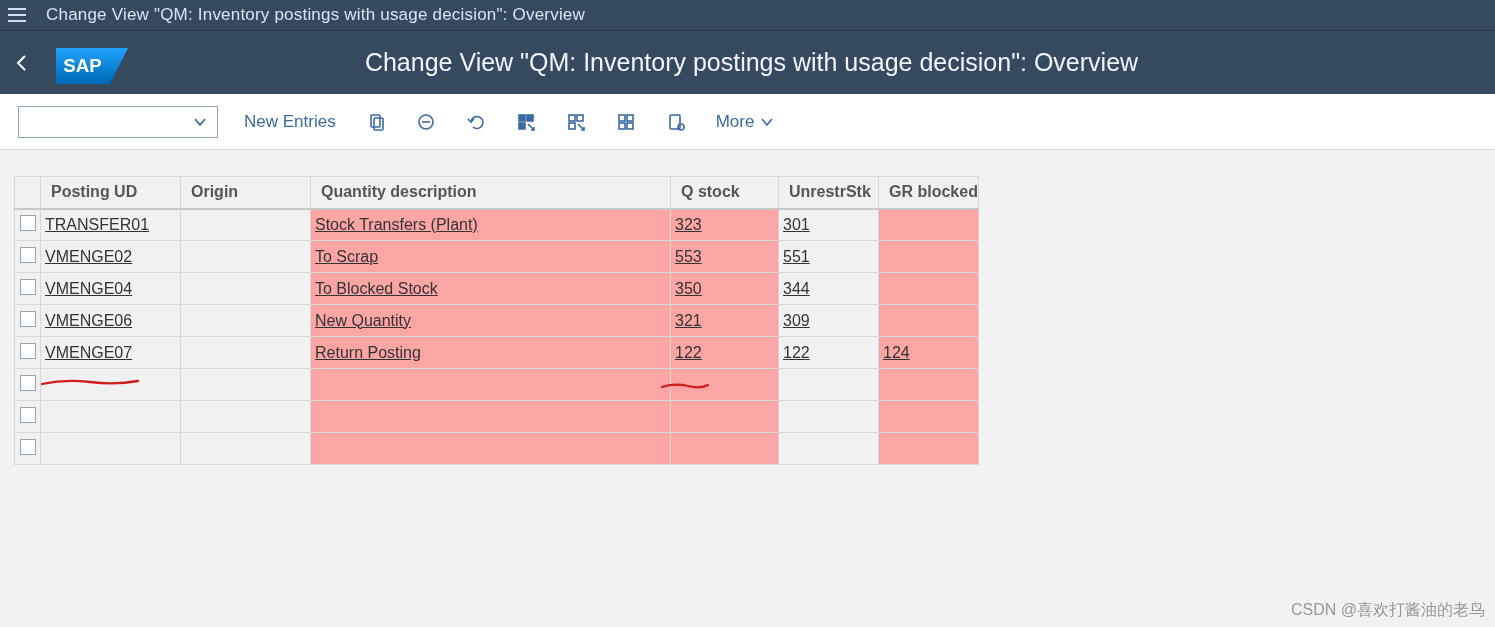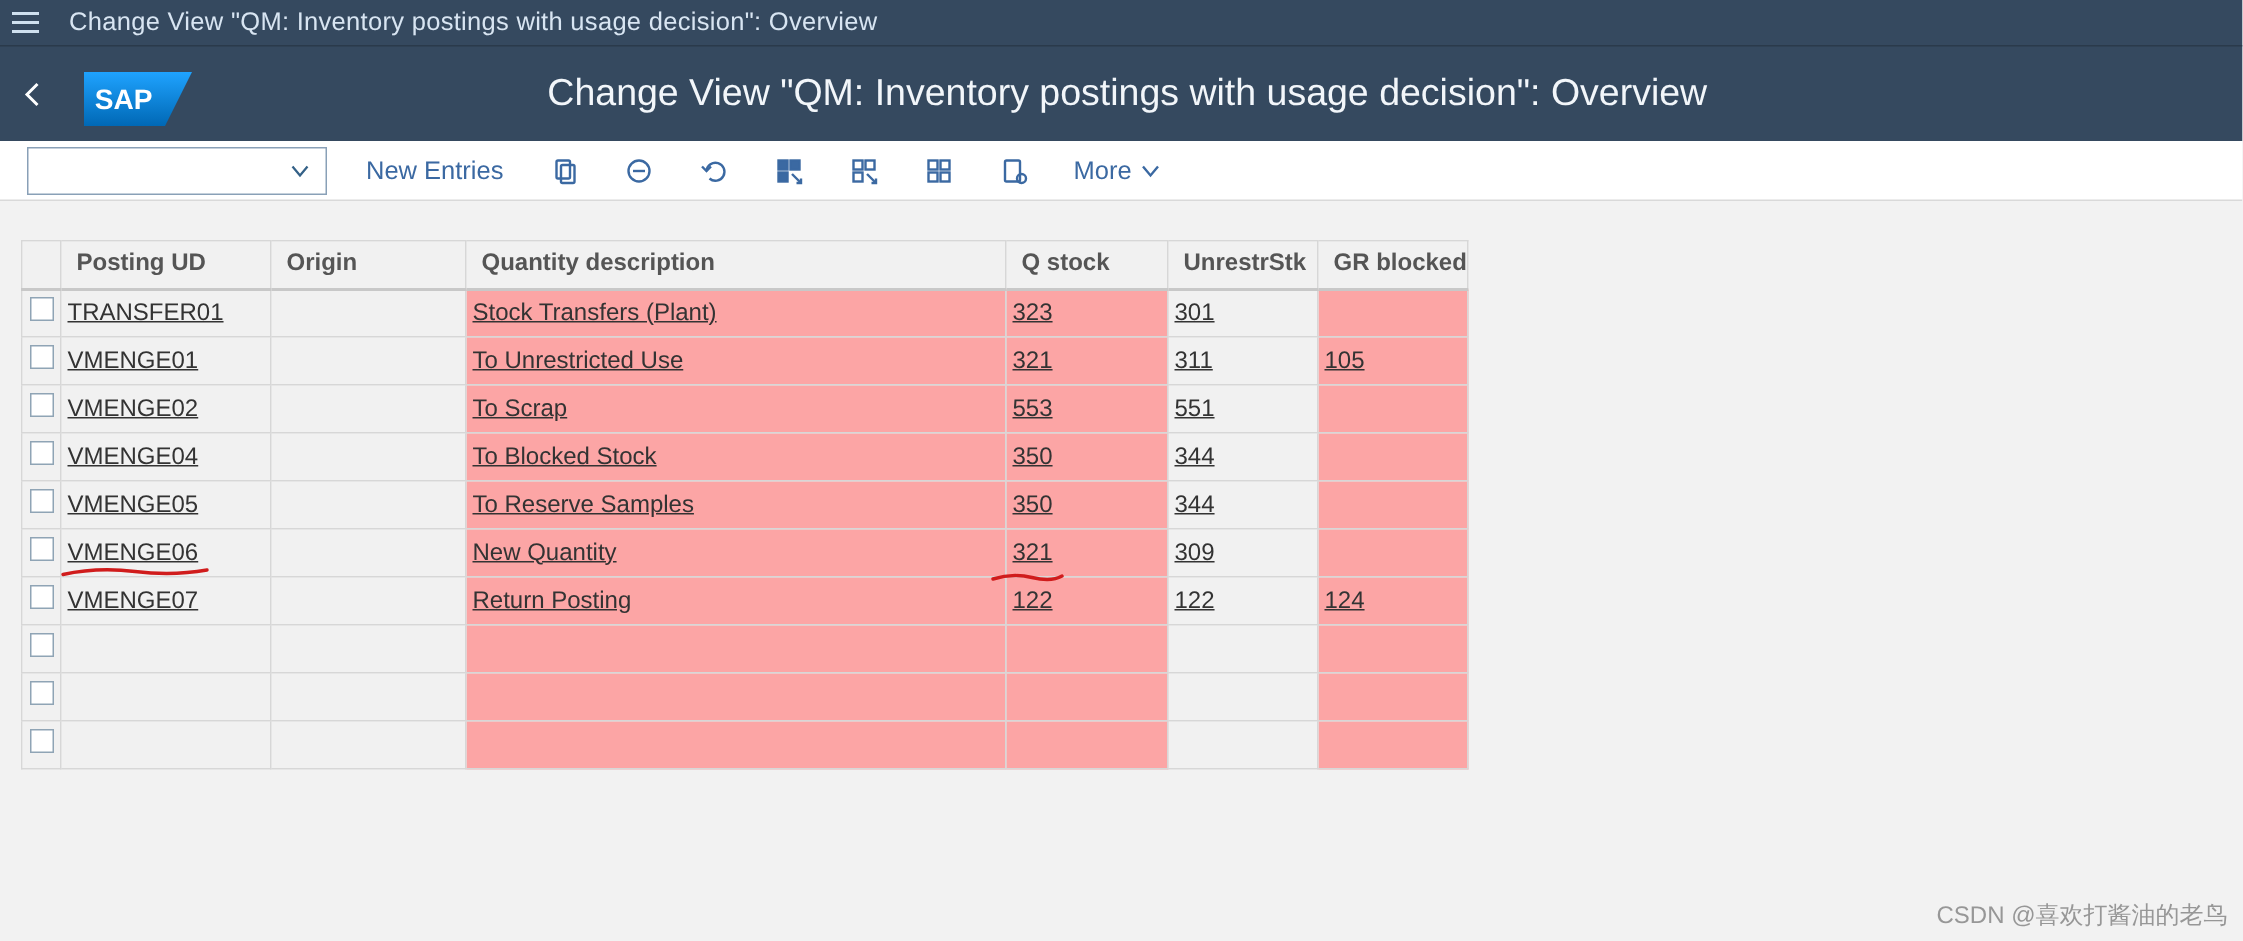--- a/index.html
+++ b/index.html
@@ -53,21 +53,21 @@
     flex: 1 1 auto;
     text-align: center;
     font-size: 25px;
     font-weight: 400;
     color: #f2f6fa;
   }
   .header-right-pad { width: 120px; }
 
   
   .toolbar {
-    width: 100%; height: 40px;
+    width: 100%; height: 56px;
     background: #fff;
     border-bottom: 1px solid #d9d9d9;
     display: flex; align-items: center;
     padding: 0 18px;
     gap: 24px;
   }
   .tb-select {
     width: 200px; height: 32px;
     border: 1px solid #89a0b7;
     background: #fff;
@@ -332,41 +332,20 @@
           <td class="odd-col">
             <span class="cval">301</span>
           </td>
           <td class="even-col">
             <span class="cval"></span>
           </td>
         </tr>
         <tr>
           <td class="chk-cell"><span class="sap-checkbox"></span></td>
           <td class="odd-col">
-            <span class="cval">VMENGE01</span>
-          </td>
-          <td class="odd-col">
-            <span class="cval"></span>
-          </td>
-          <td class="even-col">
-            <span class="cval">To Unrestricted Use</span>
-          </td>
-          <td class="even-col">
-            <span class="cval">321</span>
-          </td>
-          <td class="odd-col">
-            <span class="cval">311</span>
-          </td>
-          <td class="even-col">
-            <span class="cval">105</span>
-          </td>
-        </tr>
-        <tr>
-          <td class="chk-cell"><span class="sap-checkbox"></span></td>
-          <td class="odd-col">
             <span class="cval">VMENGE02</span>
           </td>
           <td class="odd-col">
             <span class="cval"></span>
           </td>
           <td class="even-col">
             <span class="cval">To Scrap</span>
           </td>
           <td class="even-col">
             <span class="cval">553</span>
@@ -381,41 +360,20 @@
         <tr>
           <td class="chk-cell"><span class="sap-checkbox"></span></td>
           <td class="odd-col">
             <span class="cval">VMENGE04</span>
           </td>
           <td class="odd-col">
             <span class="cval"></span>
           </td>
           <td class="even-col">
             <span class="cval">To Blocked Stock</span>
-          </td>
-          <td class="even-col">
-            <span class="cval">350</span>
-          </td>
-          <td class="odd-col">
-            <span class="cval">344</span>
-          </td>
-          <td class="even-col">
-            <span class="cval"></span>
-          </td>
-        </tr>
-        <tr>
-          <td class="chk-cell"><span class="sap-checkbox"></span></td>
-          <td class="odd-col">
-            <span class="cval">VMENGE05</span>
-          </td>
-          <td class="odd-col">
-            <span class="cval"></span>
-          </td>
-          <td class="even-col">
-            <span class="cval">To Reserve Samples</span>
           </td>
           <td class="even-col">
             <span class="cval">350</span>
           </td>
           <td class="odd-col">
             <span class="cval">344</span>
           </td>
           <td class="even-col">
             <span class="cval"></span>
           </td>

